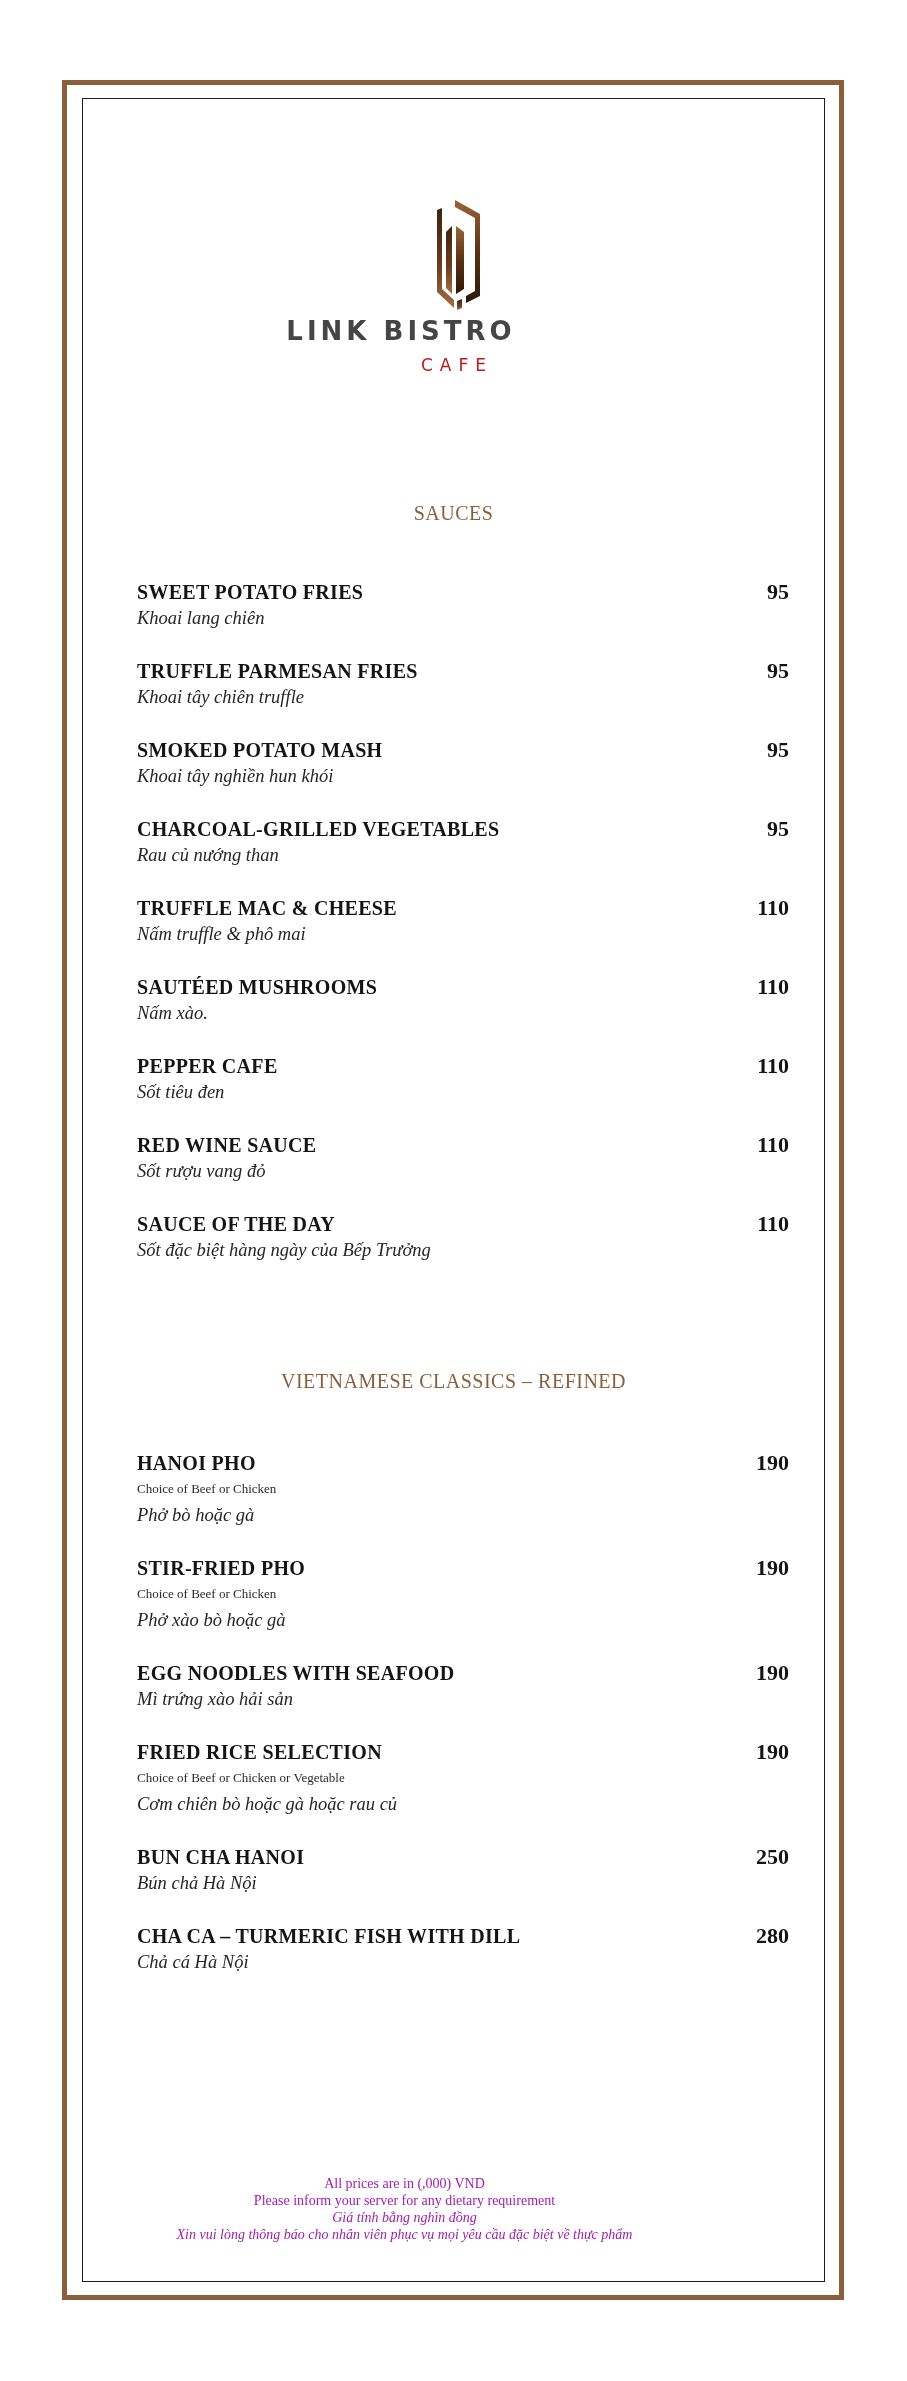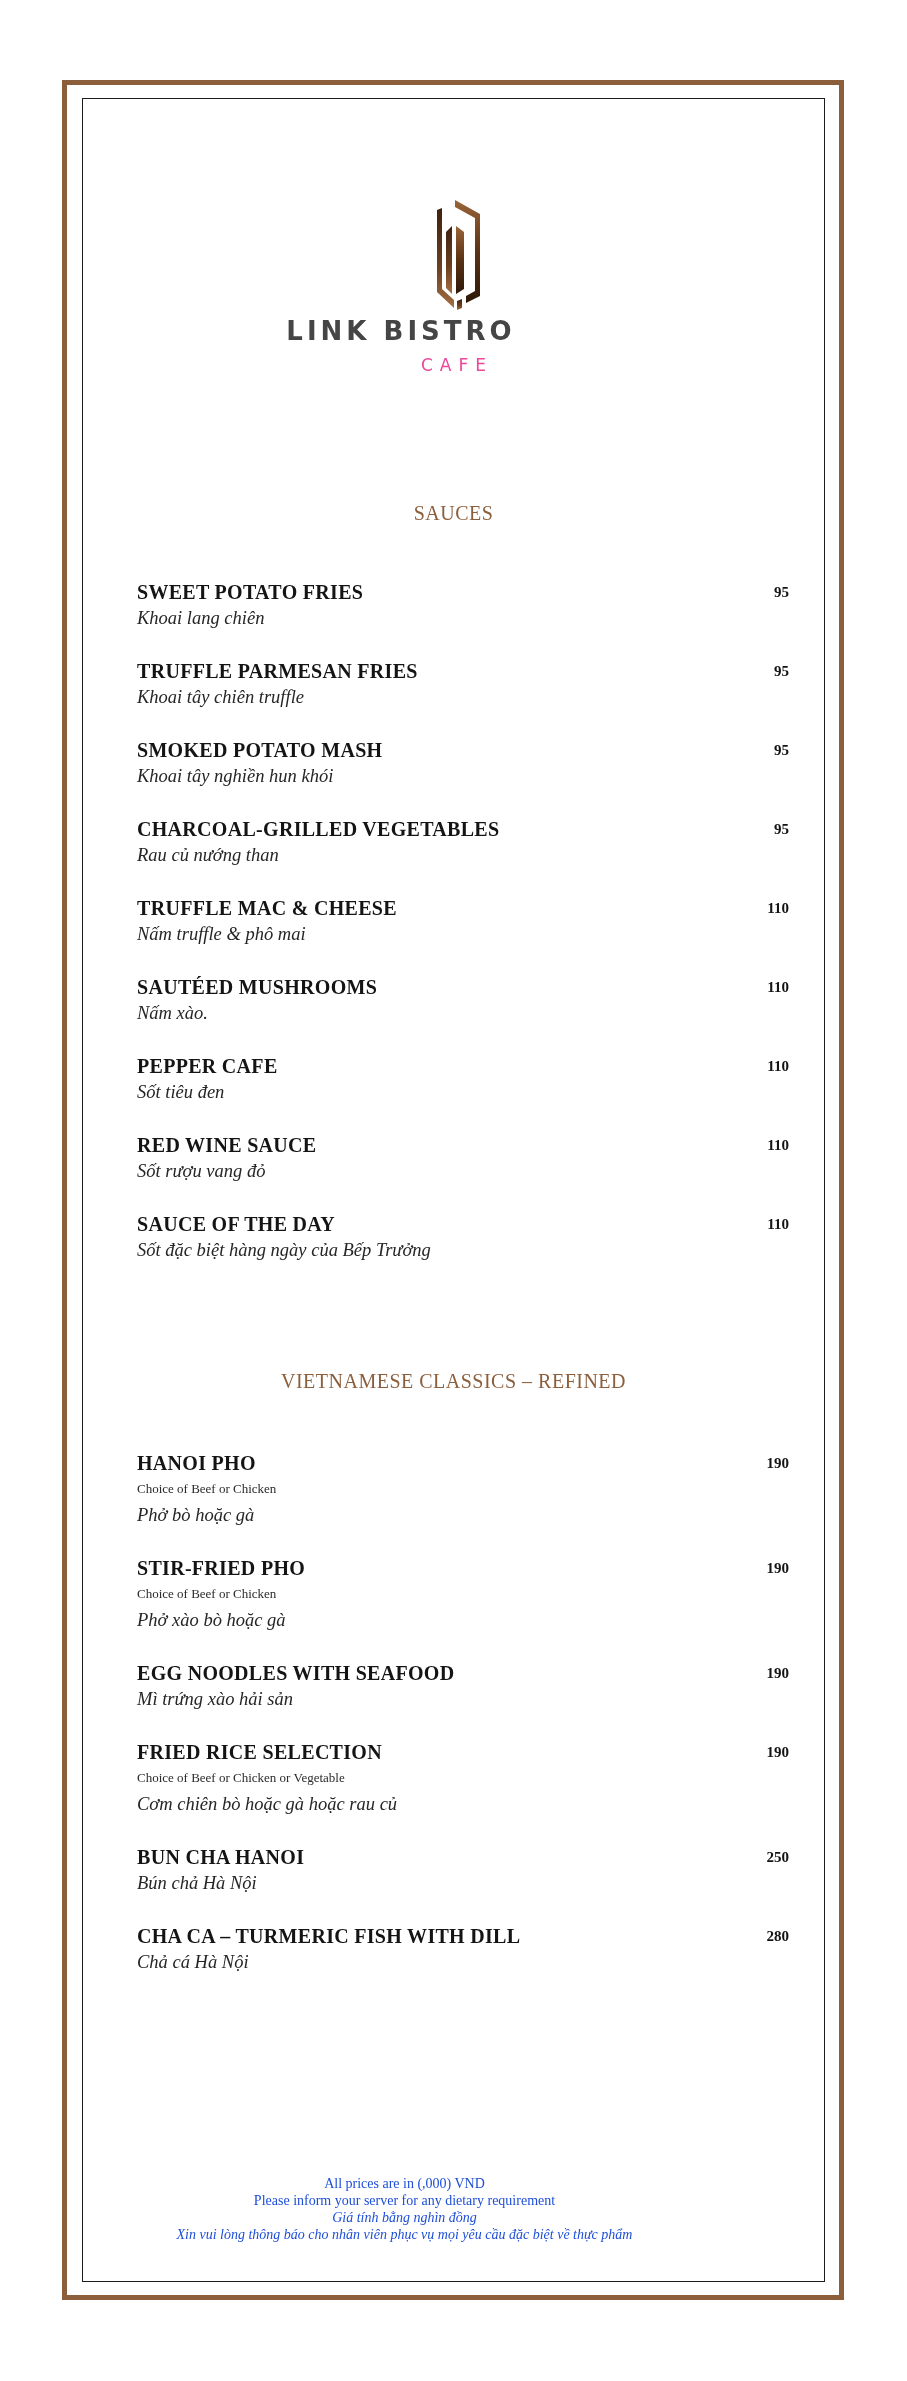--- a/index.html
+++ b/index.html
@@ -2,29 +2,29 @@
 <html><head>
 <meta charset="utf-8">
 <style>
   html, body { margin:0; padding:0; background:#ffffff; }
   body { width:907px; height:2381px; position:relative; overflow:hidden; font-family:"DejaVu Serif", serif; color:#1a1a1a; }
   .outer-frame { position:absolute; left:62px; top:80px; width:772px; height:2210px; border:5px solid #8b5e3c; }
   .inner-frame { position:absolute; left:82px; top:98px; width:741px; height:2182px; border:1.5px solid #1c1c1c; }
   .logo { position:absolute; left:0; width:907px; top:196px; text-align:center; }
   .logo svg { display:block; margin:0 auto; }
   .brand { position:absolute; left:0; width:802px; top:316px; text-align:center; font-family:"DejaVu Sans", sans-serif; font-weight:bold; font-size:26px; letter-spacing:4px; color:#454545; }
-  .brand-sub { position:absolute; left:0; width:907px; top:355px; text-align:center; font-family:"DejaVu Sans", sans-serif; font-size:17px; letter-spacing:7px; color:#ec4899; padding-left:7px; box-sizing:border-box;}
+  .brand-sub { position:absolute; left:0; width:907px; top:355px; text-align:center; font-family:"DejaVu Sans", sans-serif; font-size:17px; letter-spacing:7px; color:#b91c1c; padding-left:7px; box-sizing:border-box;}
   .section-title { position:absolute; left:0; width:907px; text-align:center; font-family:"Liberation Serif", serif; font-size:20px; line-height:40px; color:#8b5e3c; font-weight:normal; letter-spacing:0.5px; }
   .list { position:absolute; left:137px; width:652px; }
   .item { position:relative; margin-bottom:27px; }
   .item-name { font-family:"Liberation Serif", serif; font-size:20px; line-height:26px; font-weight:bold; color:#141414; letter-spacing:0.3px; }
   .item-desc { font-family:"Liberation Serif", serif; font-size:13px; line-height:26px; color:#2a2a2a; }
   .item-sub { font-family:"Liberation Serif", serif; font-style:italic; font-size:18.5px; line-height:26px; color:#262626; }
-  .item-price { position:absolute; right:0; top:0; font-family:"Liberation Serif", serif; font-size:15px; line-height:26px; color:#141414; font-weight:bold; }
-  .footer { position:absolute; left:0; width:809px; top:2175px; text-align:center; font-family:"Liberation Serif", serif; color:#1d4ed8; }
+  .item-price { position:absolute; right:0; top:0; font-family:"Liberation Serif", serif; font-size:22px; line-height:26px; color:#141414; font-weight:bold; }
+  .footer { position:absolute; left:0; width:809px; top:2175px; text-align:center; font-family:"Liberation Serif", serif; color:#a21caf; }
   .footer div { font-size:14px; line-height:17px; }
   .footer .it { font-style:italic; }
 </style>
 </head>
 <body>
 
 <div class="outer-frame"></div>
 <div class="inner-frame"></div>
 
 <div class="logo">

